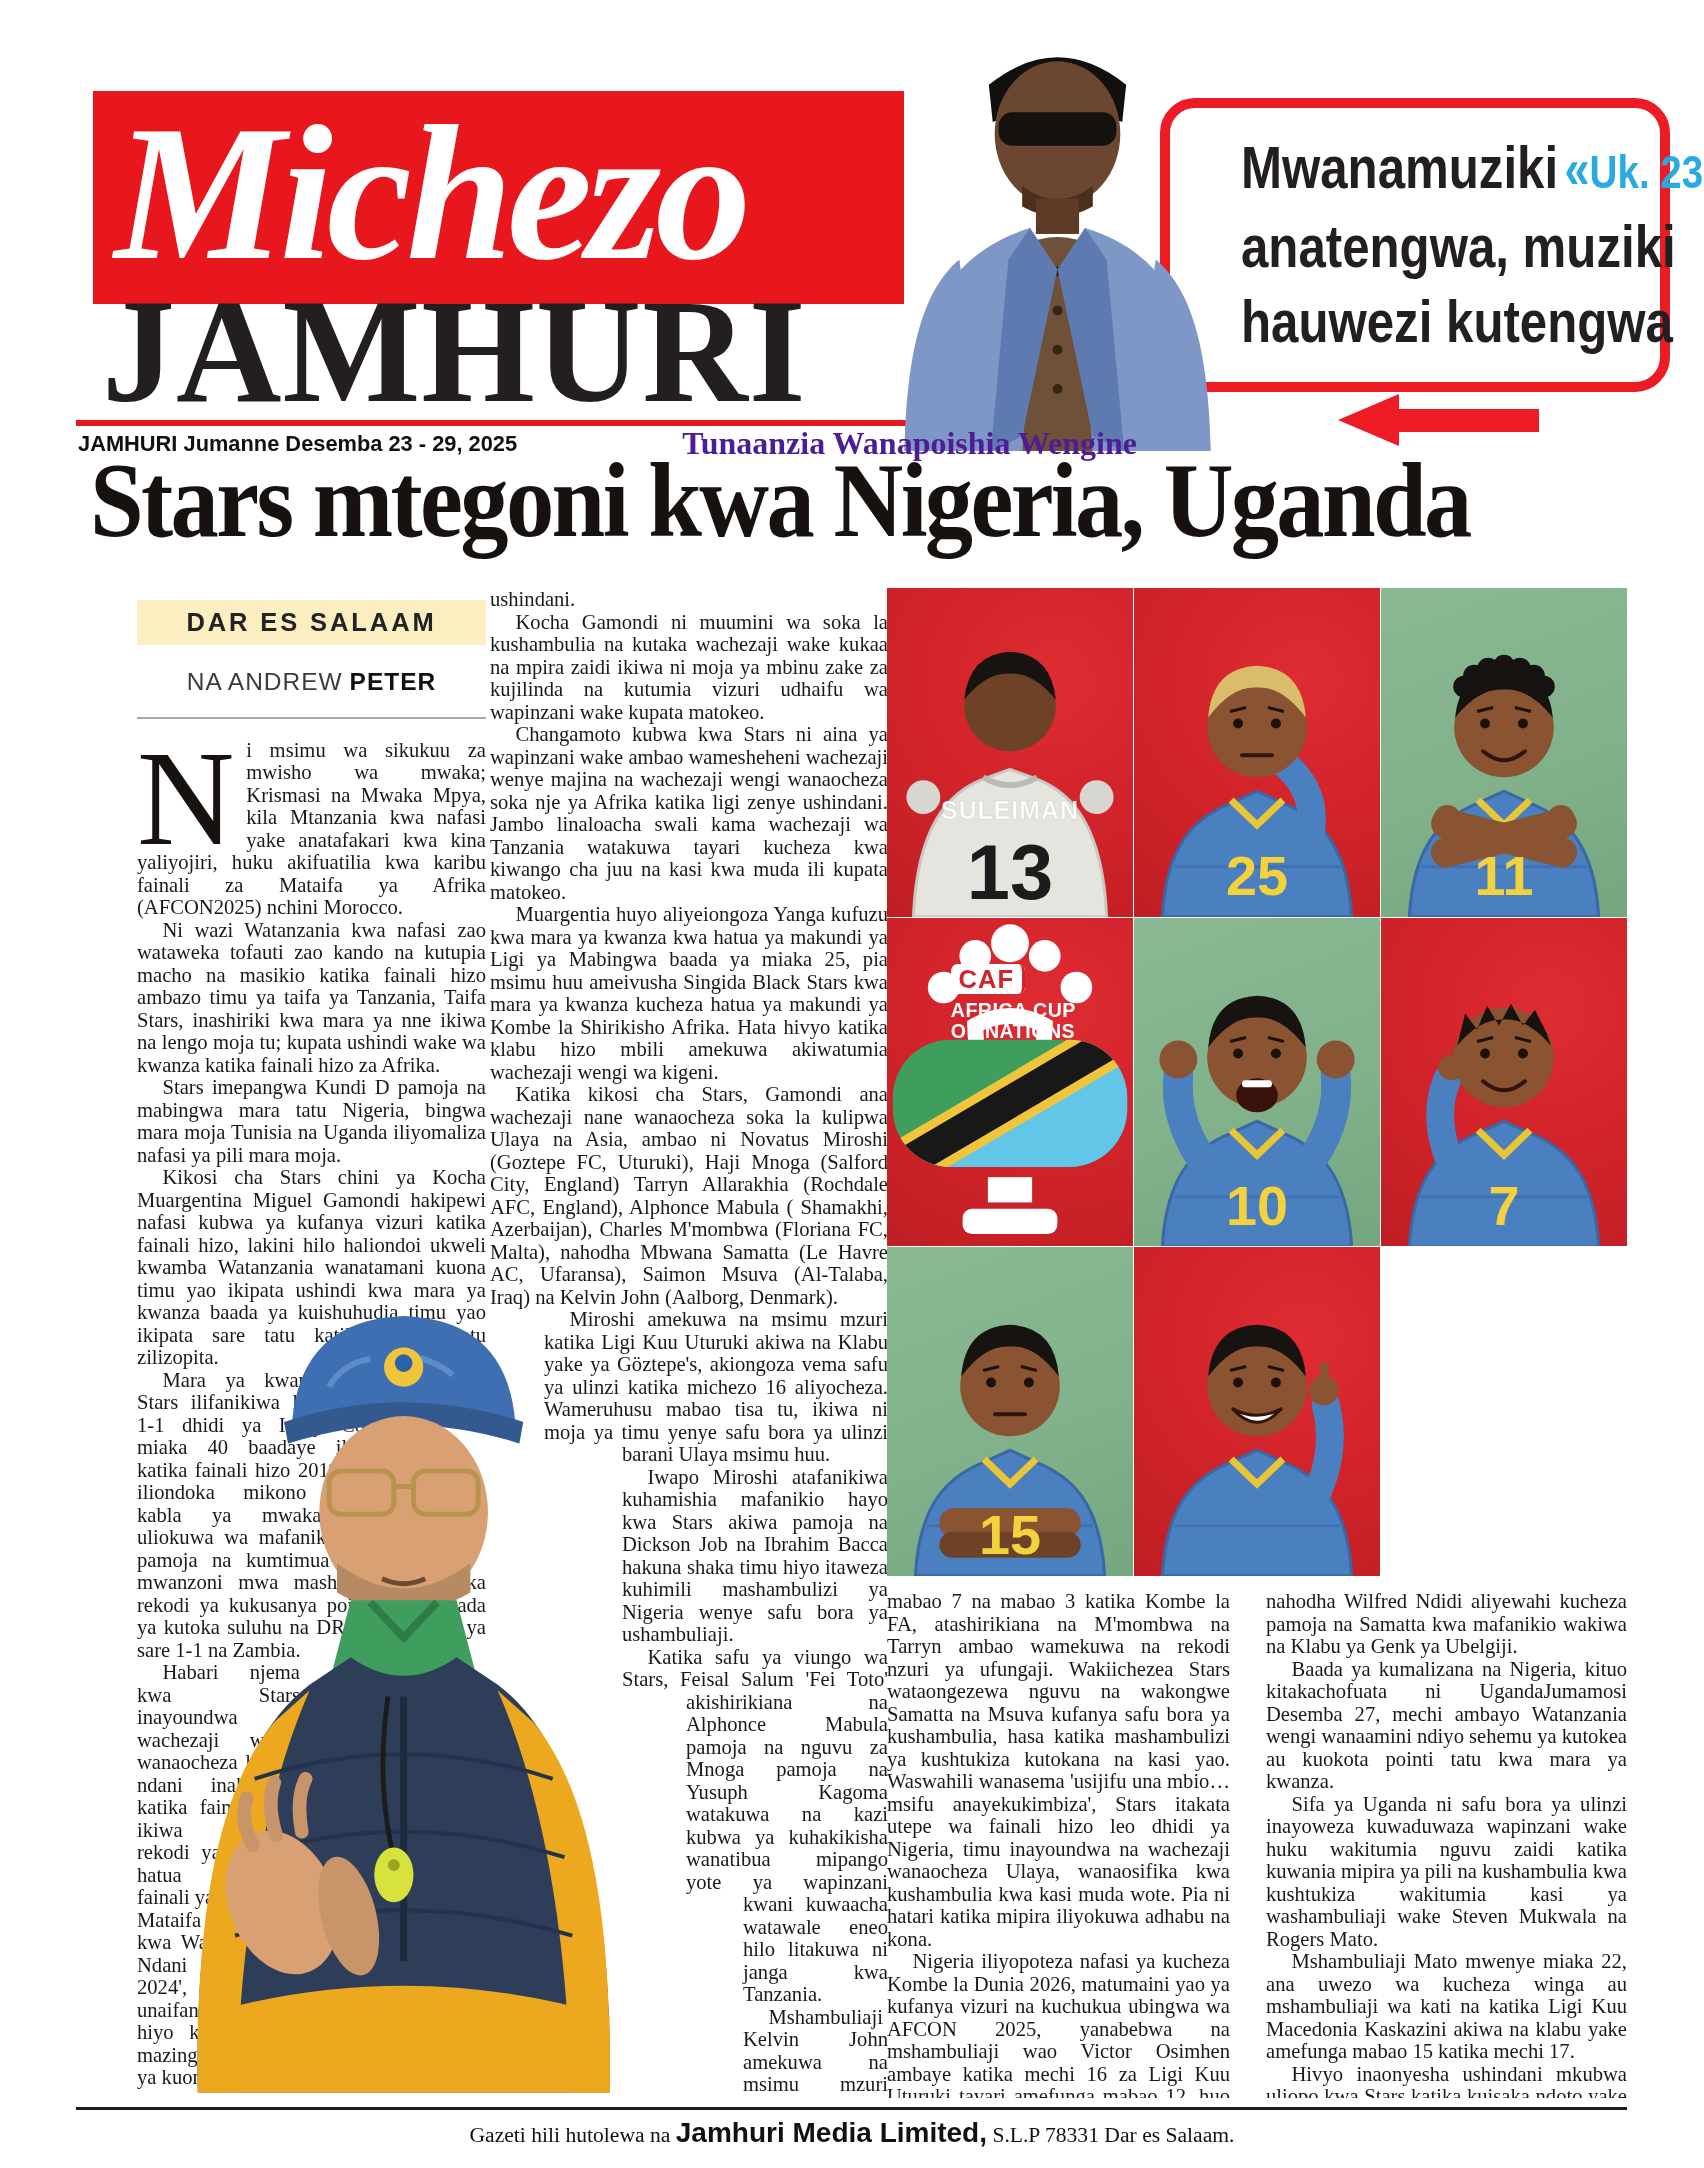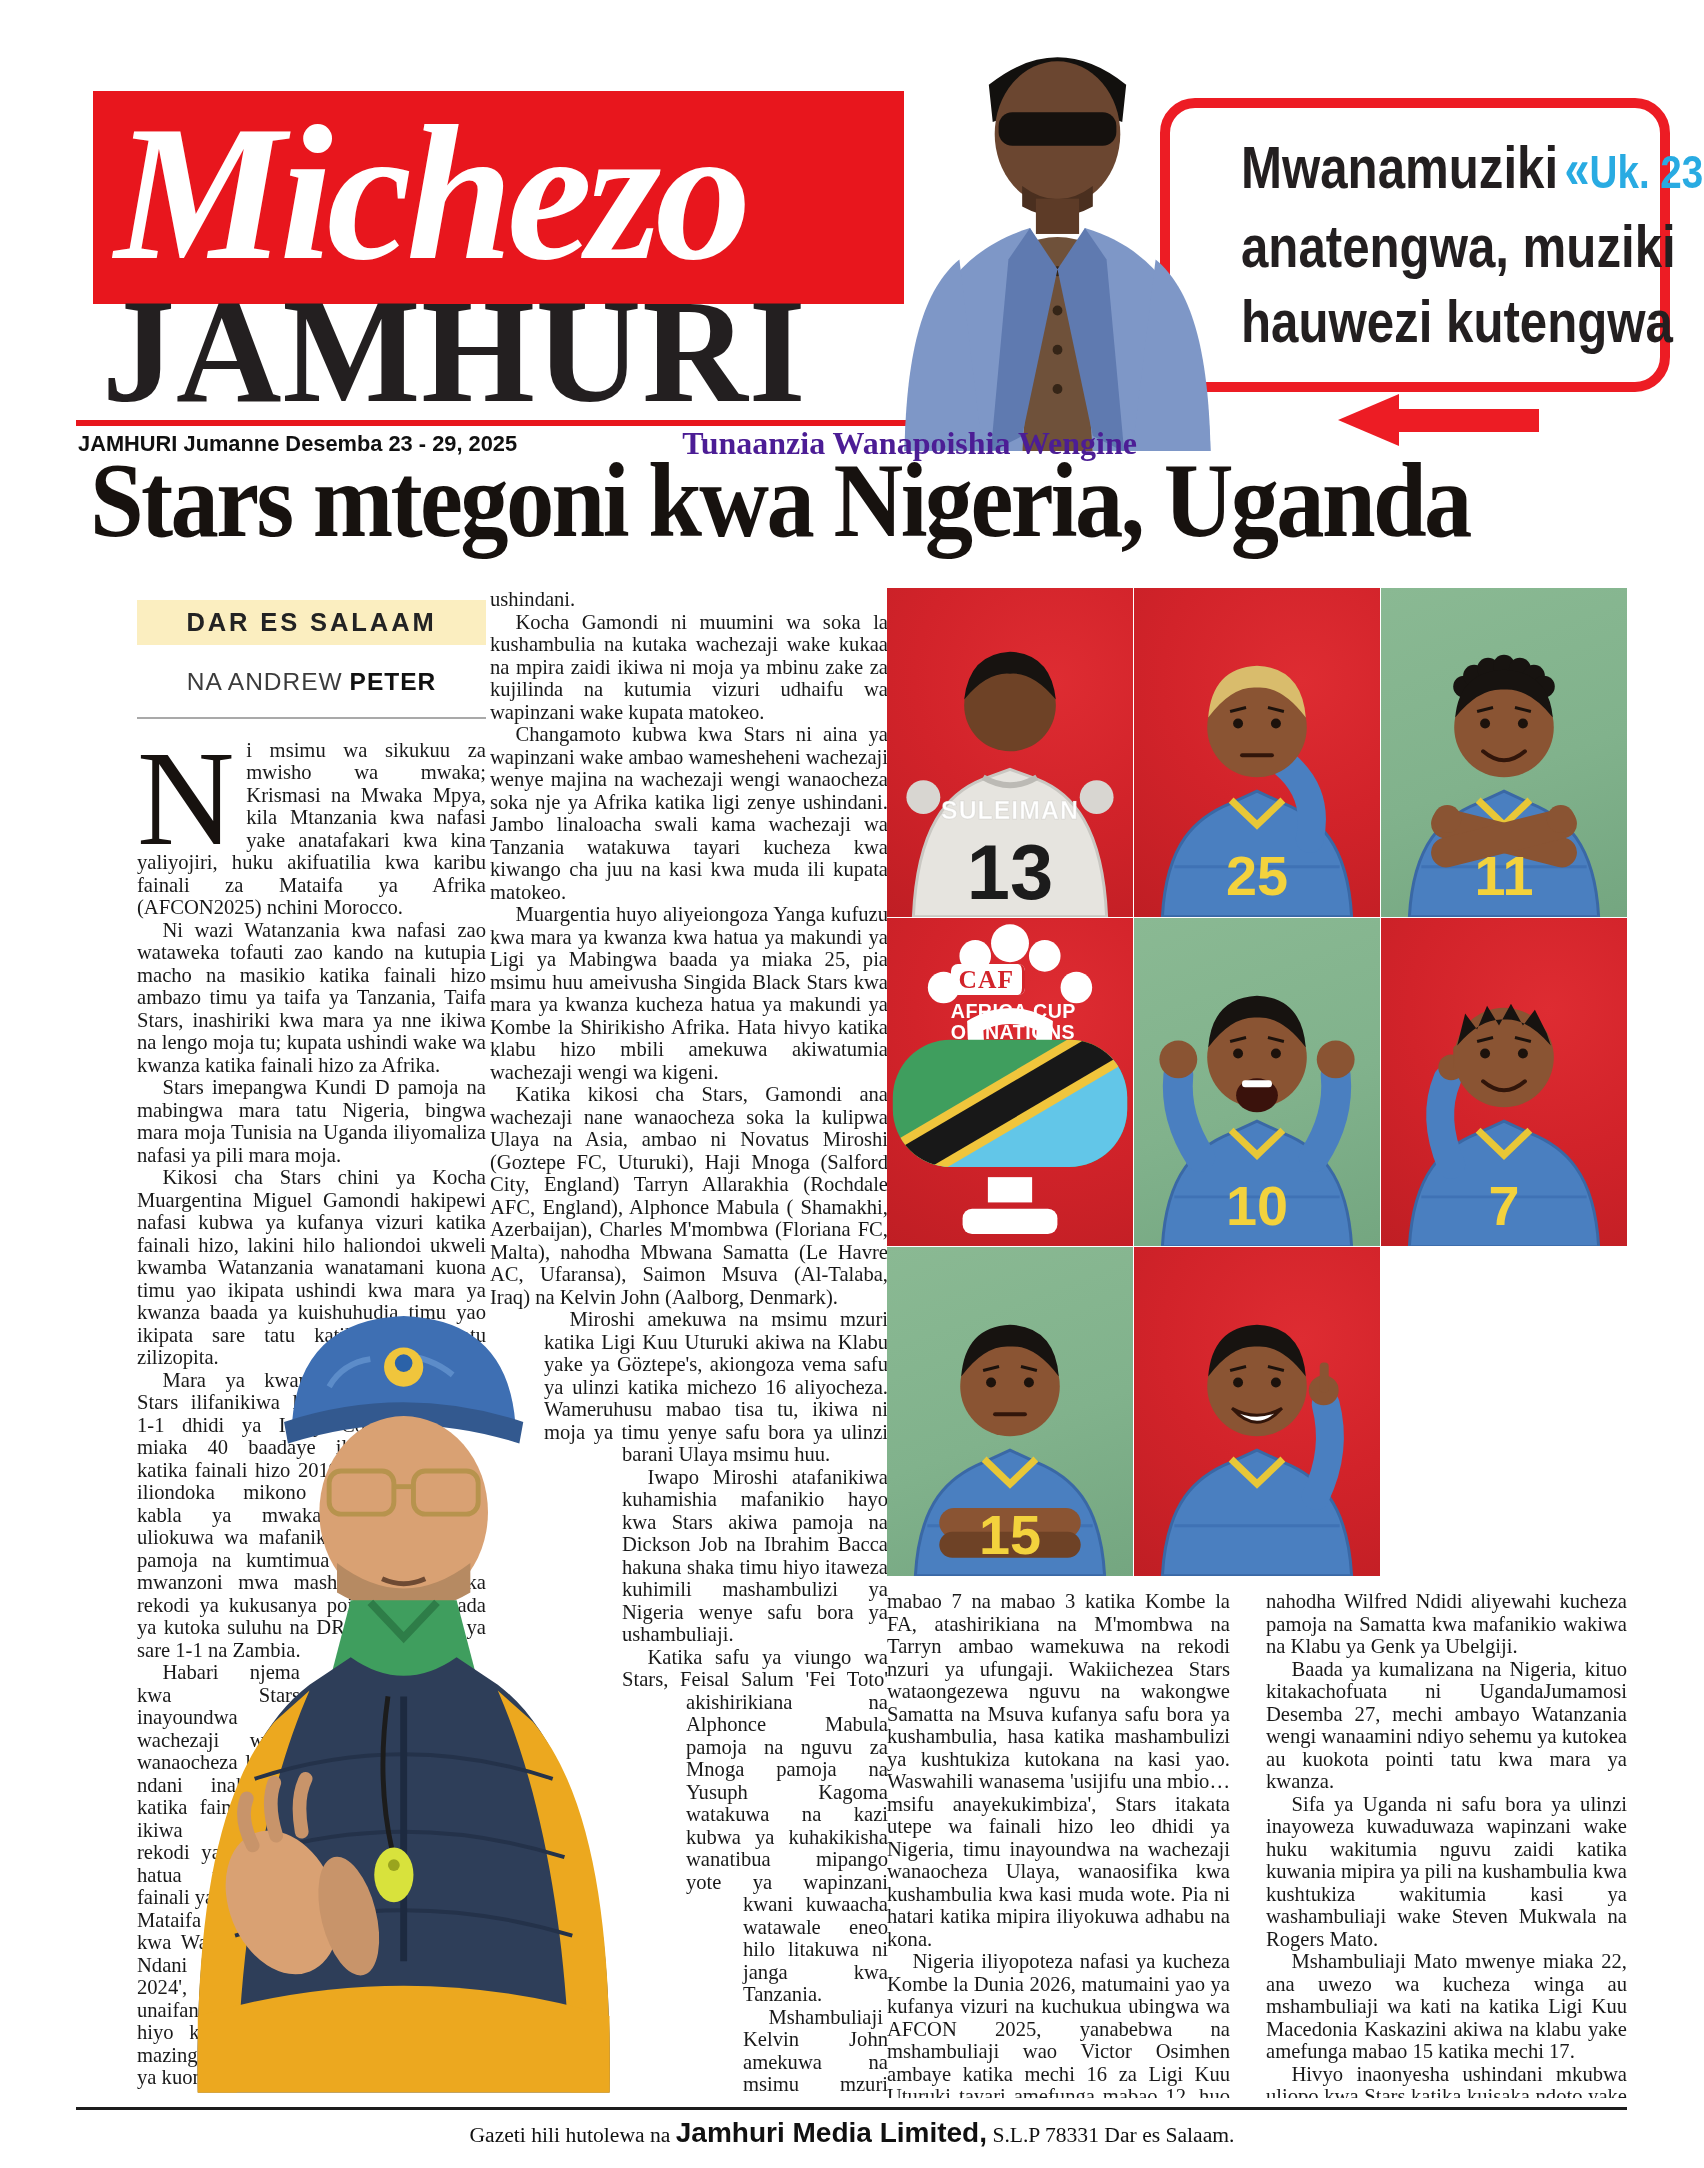--- a/index.html
+++ b/index.html
@@ -70,21 +70,21 @@
       grid-template-columns:repeat(3,1fr);grid-template-rows:repeat(3,1fr);gap:1px;background:#fff;z-index:1;}
   .cell{position:relative;overflow:hidden;}
   .cell.red{background:radial-gradient(circle at 68% 28%, #de2c32 0%, #d2232a 48%, #bf1e24 100%);}
   .cell.green{background:linear-gradient(160deg,#8ab993 0%,#81b28c 55%,#74a680 100%);}
   .cell svg{position:absolute;left:0;top:0;width:100%;height:100%;}
 
   
   .logo-cell{display:flex;flex-direction:column;align-items:center;font-family:"Liberation Sans",sans-serif;}
   .caf-row{display:flex;align-items:center;margin-top:47px;}
   .caf-badge{background:#fff;border-radius:6.9px;color:#d2232a;font-weight:bold;font-size:25.5px;
-      padding:1px 7.8px;letter-spacing:1px;border-right:3.9px solid #d2232a;font-family:Liberation Serif, serif;}
+      padding:1px 7.8px;letter-spacing:1px;border-right:3.9px solid #d2232a;}
   .caf-lines{margin-left:7.8px;color:#fff;font-weight:bold;font-size:19.6px;line-height:21.6px;letter-spacing:0.5px;}
   .caf-morocco{color:#f2c230;font-size:17.6px;letter-spacing:1px;}
   .tz-name{color:#fff;font-weight:bold;font-size:24.5px;letter-spacing:2.9px;margin-top:15.7px;}
 
   
   .coach{left:137px;top:1269px;width:500px;height:823px;z-index:2;}
 
   
   .foot-rule{left:76px;top:2107px;width:1551px;height:2.9px;background:#1c1c1c;}
   .footer{left:0;top:2117px;width:1704px;text-align:center;font-size:21.6px;color:#111;}

